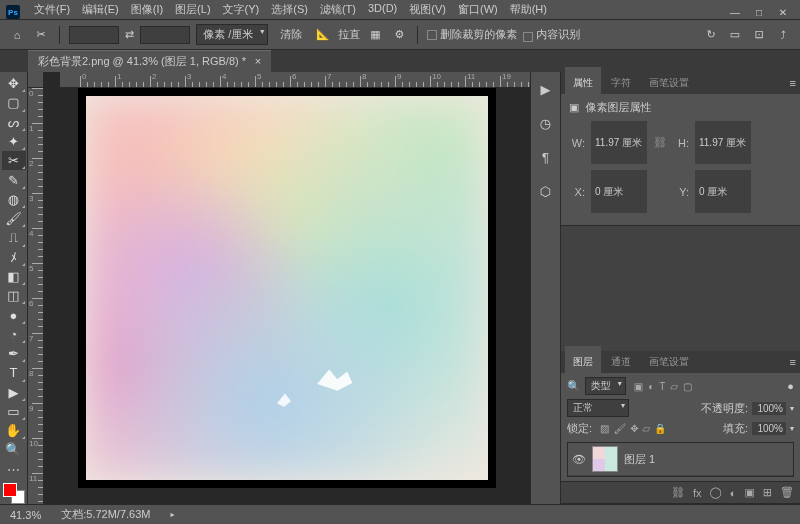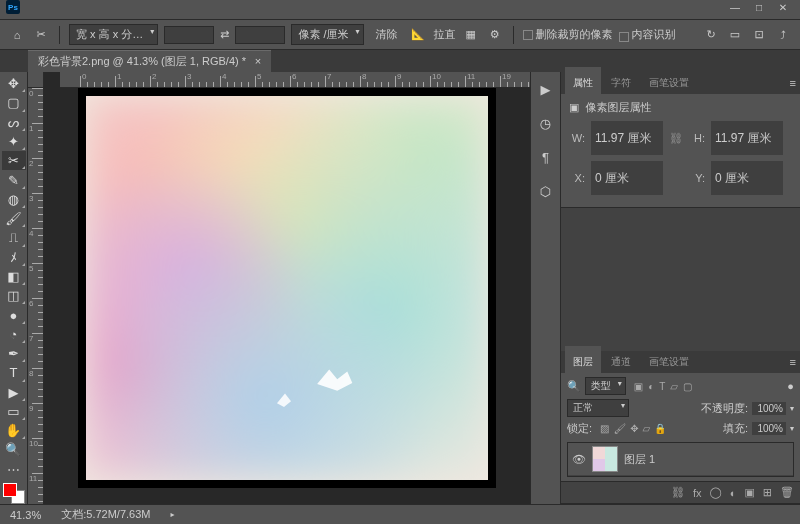--- a/index.html
+++ b/index.html
@@ -1,17 +1,17 @@
 <!DOCTYPE html>
 <html><head>
 <meta charset="utf-8">
 <style>
 *{margin:0;padding:0;box-sizing:border-box;font-family:"Microsoft YaHei",sans-serif;font-size:11px;color:#ccc;user-select:none}
 body{background:#535353;width:800px;height:524px;overflow:hidden}
-.titlebar{height:20px;background:#535353;display:flex;align-items:flex-start;padding:0 6px;border-bottom:1px solid #2a2a2a}
+.titlebar{height:20px;background:#535353;display:flex;align-items:flex-end;padding:0 6px;border-bottom:1px solid #2a2a2a}
 .ps-logo{width:14px;height:14px;background:#001e36;color:#31a8ff;display:flex;align-items:center;justify-content:center;font-size:8px;font-weight:bold;border-radius:2px;margin-right:8px}
 .menu-item{padding:2px 6px;cursor:pointer}
 .win-controls{margin-left:auto;display:flex;gap:2px}
 .win-btn{width:22px;height:14px;display:flex;align-items:center;justify-content:center;cursor:pointer;font-size:10px}
 .optbar{height:30px;background:#535353;display:flex;align-items:center;padding:0 8px;gap:6px;border-bottom:1px solid #2a2a2a}
 .opt-btn{padding:2px 6px;cursor:pointer;display:flex;align-items:center;gap:3px}
 .opt-select{background:#3f3f3f;border:1px solid #2a2a2a;padding:2px 14px 2px 6px;position:relative;cursor:pointer}
 .opt-select::after{content:"▾";position:absolute;right:3px;font-size:8px}
 .opt-input{background:#3f3f3f;border:1px solid #2a2a2a;width:50px;padding:2px 4px}
 .sep{width:1px;height:18px;background:#2a2a2a;margin:0 3px}
@@ -45,21 +45,21 @@
 .dock{width:30px;background:#535353;border-left:1px solid #2a2a2a;display:flex;flex-direction:column;align-items:center;padding-top:8px;gap:16px}
 .dock-icon{width:18px;height:18px;display:flex;align-items:center;justify-content:center;cursor:pointer;color:#ccc;font-size:13px}
 .panels{flex:1;display:flex;flex-direction:column;border-left:1px solid #2a2a2a}
 .panel{border-bottom:1px solid #2a2a2a}
 .panel-tabs{height:22px;background:#3a3a3a;display:flex;align-items:center;padding:0 4px;gap:2px}
 .ptab{padding:9px 8px;cursor:pointer;font-size:10px;color:#999}
 .ptab.active{background:#535353;color:#ddd}
 .panel-body{background:#535353;padding:6px 8px}
 .prop-row{display:flex;align-items:center;gap:6px;margin-bottom:6px;font-size:10px}
 .prop-row .lbl{width:16px;text-align:right;color:#bbb}
-.prop-row .val{background:#3f3f3f;border:none;padding:10px 4px;width:72px;font-size:12px;color:#ccc}
+.prop-row .val{background:#3f3f3f;border:none;padding:16px 4px;width:56px;font-size:10px;color:#ccc}
 .link-icon{font-size:11px;color:#999}
 .layers-panel{flex:1;display:flex;flex-direction:column}
 .layers-body{background:#535353;flex:1;padding:4px 6px;display:flex;flex-direction:column}
 .lyr-row{display:flex;align-items:center;gap:4px;margin-bottom:4px;font-size:10px}
 .lyr-select{background:#3f3f3f;border:1px solid #2a2a2a;padding:1px 14px 1px 5px;position:relative;cursor:pointer;font-size:10px}
 .lyr-select::after{content:"▾";position:absolute;right:3px;font-size:8px}
 .lyr-val{background:#3f3f3f;padding:1px 3px;font-size:10px;width:34px;text-align:right}
 .filter-icons{display:flex;gap:5px;margin-left:4px}
 .filter-icons span{font-size:10px;color:#aaa;cursor:pointer}
 .lock-icons{display:flex;gap:4px;margin-left:4px}
@@ -69,32 +69,44 @@
 .eye{width:14px;font-size:11px;cursor:pointer;text-align:center}
 .thumb{width:26px;height:26px;border:1px solid #888}
 .layer-footer{height:22px;background:#424242;display:flex;align-items:center;justify-content:flex-end;padding:0 6px;gap:8px;border-top:1px solid #2a2a2a}
 .layer-footer span{font-size:11px;color:#aaa;cursor:pointer}
 </style>
 </head>
 <body>
 
 <div class="titlebar">
   <div class="ps-logo">Ps</div>
+  <div id="menus" style="display:flex">
+      <div class="menu-item">文件(F)</div>
+      <div class="menu-item">编辑(E)</div>
+      <div class="menu-item">图像(I)</div>
+      <div class="menu-item">图层(L)</div>
+      <div class="menu-item">文字(Y)</div>
+      <div class="menu-item">选择(S)</div>
+      <div class="menu-item">滤镜(T)</div>
+      <div class="menu-item">3D(D)</div>
+      <div class="menu-item">视图(V)</div>
+      <div class="menu-item">窗口(W)</div>
+      <div class="menu-item">帮助(H)</div>
+    </div>
   <div class="win-controls">
     <div class="win-btn">—</div>
     <div class="win-btn">□</div>
     <div class="win-btn">✕</div>
   </div>
 </div>
 
 <div class="optbar">
   <div class="icon-btn">⌂</div>
   <div class="icon-btn">✂</div>
   <div class="sep"></div>
-  <div class="opt-select">宽 x 高 x 分…</div>
   <input class="opt-input" style="">
   <span style="cursor:pointer">⇄</span>
   <input class="opt-input" style="">
   <div class="opt-select">像素 /厘米</div>
   <div class="opt-btn">清除</div>
   <div class="icon-btn">📐</div>
   <span>拉直</span>
   <div class="icon-btn">▦</div>
   <div class="icon-btn">⚙</div>
   <div class="sep"></div>
@@ -108,21 +120,21 @@
     </label>
   <div style="margin-left:auto;display:flex;gap:6px">
     <div class="icon-btn">↻</div>
     <div class="icon-btn">▭</div>
     <div class="icon-btn">⊡</div>
     <div class="icon-btn">⤴</div>
   </div>
 </div>
 
 <div class="tabbar">
-  <div class="doc-tab"><span>彩色背景2.png @ 41.3% (图层 1, RGB/4) *</span> <span style="margin-left:6px">×</span></div>
+  <div class="doc-tab"><span>彩色背景2.png @ 41.3% (图层 1, RGB/8) *</span> <span style="margin-left:6px">×</span></div>
 </div>
 
 <div class="main">
   <div class="toolbox">
     <div class="tool">✥<span class="tri"></span></div>
     <div class="tool">▢<span class="tri"></span></div>
     <div class="tool">ᔕ<span class="tri"></span></div>
     <div class="tool">✦<span class="tri"></span></div>
     <div class="tool active">✂<span class="tri"></span></div>
     <div class="tool">✎<span class="tri"></span></div>

